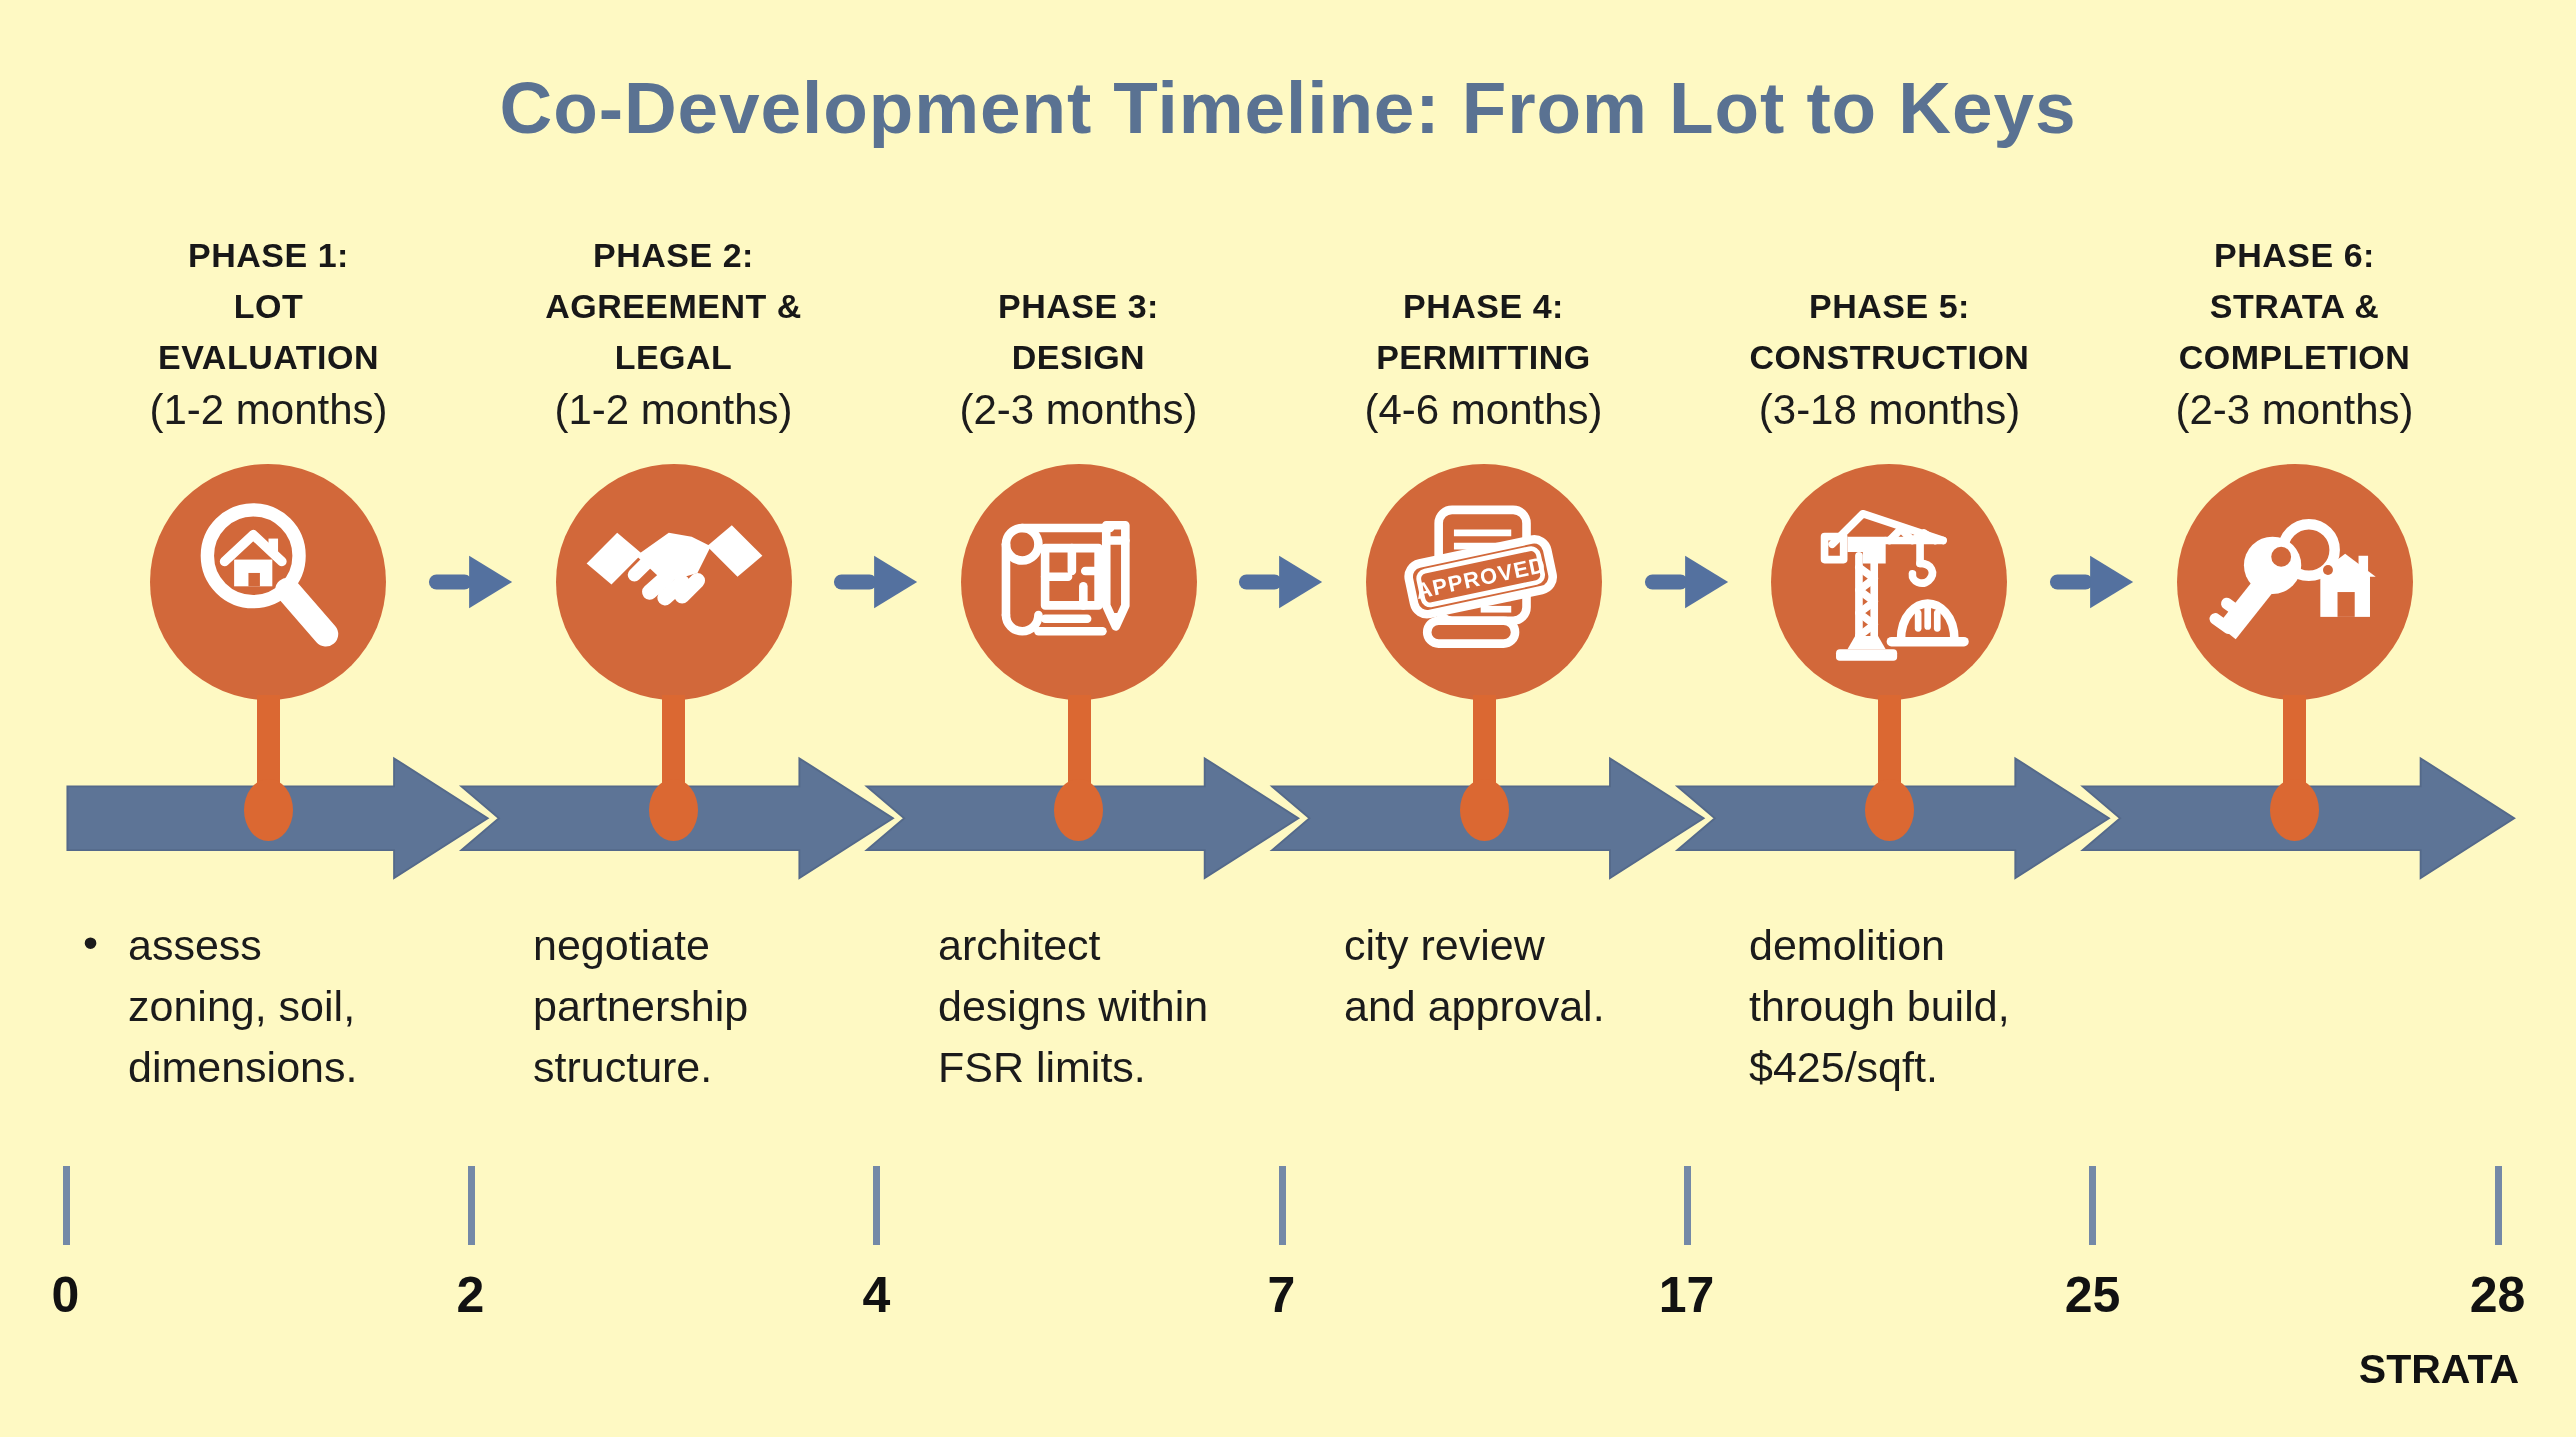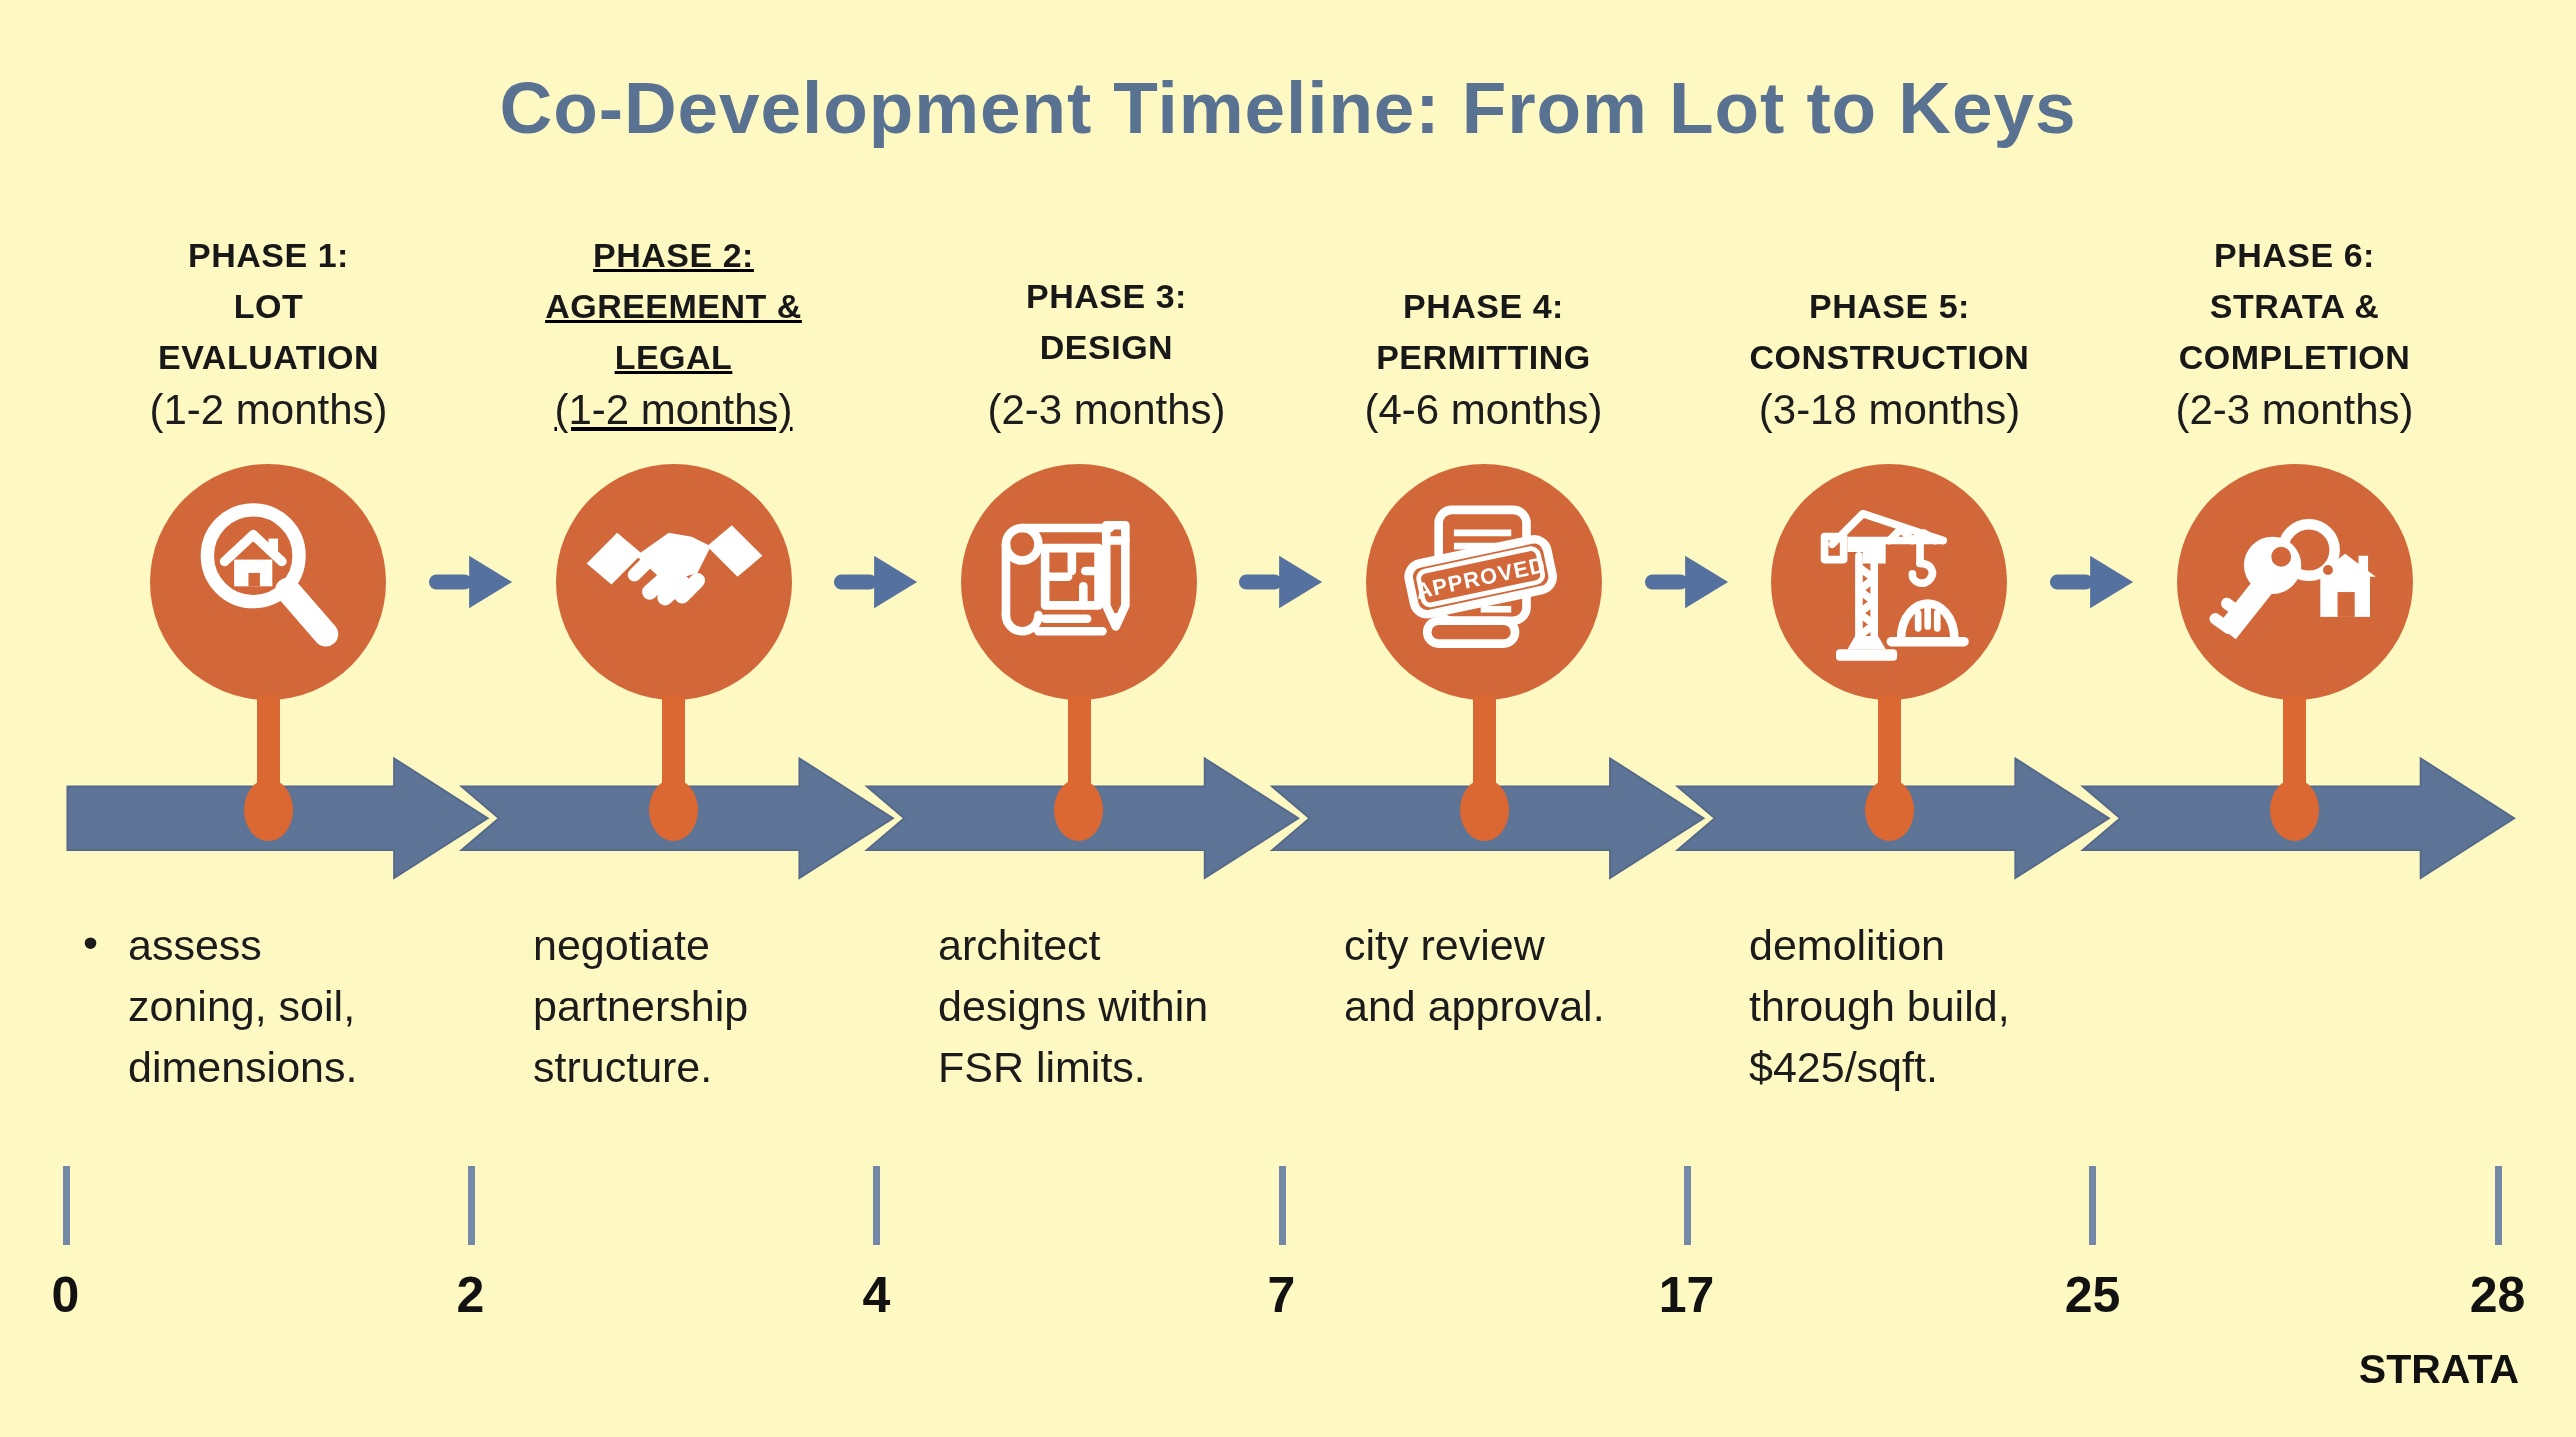--- a/index.html
+++ b/index.html
@@ -79,21 +79,21 @@
     <rect x="50" y="27" width="5" height="8" fill="#fff"></rect>
     <rect x="32" y="38" width="20" height="14" fill="#fff"></rect>
     <rect x="39.5" y="45" width="6" height="7" fill="#d2683a"></rect>
       </svg>
     </div>
     <div class="stem" style="left: 257px;"></div>
     <div class="dot" style="left: 244px;"></div>
     <div class="desc" style="left: 128px;"><div class="bullet">•</div><span>assess
 zoning, soil,
 dimensions.</span></div>
-    <div class="phase-header" style="left: 471px; text-decoration: underline;">
+    <div class="phase-header" style="left: 471px;">
       <div class="heading">PHASE 2:
 AGREEMENT &amp;
 LEGAL</div>
       <div class="duration">(1-2 months)</div>
     </div>
     <div class="circle" style="left: 556px;">
       <svg viewBox="0 0 100 100">
     <polygon points="4,40 20,24 33,35 17,51" fill="#fff"></polygon>
     <polygon points="96,36 80,20 67,31 83,47" fill="#fff"></polygon>
     <polygon points="30,36 47,24 59,26 69,31 62,45 45,50" fill="#fff"></polygon>
@@ -101,21 +101,21 @@
     <line x1="54" y1="50" x2="45" y2="58" stroke="#fff" stroke-width="8" stroke-linecap="round"></line>
     <line x1="62" y1="49" x2="54" y2="57" stroke="#fff" stroke-width="8" stroke-linecap="round"></line>
     <line x1="35" y1="40" x2="29" y2="46" stroke="#fff" stroke-width="7" stroke-linecap="round"></line>
       </svg>
     </div>
     <div class="stem" style="left: 662px;"></div>
     <div class="dot" style="left: 649px;"></div>
     <div class="desc" style="left: 533px;"><span>negotiate
 partnership
 structure.</span></div>
-    <div class="phase-header" style="left: 904px; gap: 10px;">
+    <div class="phase-header" style="left: 876px;">
       <div class="heading">PHASE 3:
 DESIGN</div>
       <div class="duration">(2-3 months)</div>
     </div>
     <div class="circle" style="left: 961px;">
       <svg viewBox="0 0 100 100">
     <g fill="none" stroke="#fff" stroke-width="4.5" stroke-linecap="round" stroke-linejoin="round">
       <circle cx="20" cy="30" r="8.5"></circle>
       <path d="M11.5,30 V67"></path>
       <path d="M11.5,67 a8.5,8.5 0 0 0 17,0"></path>

